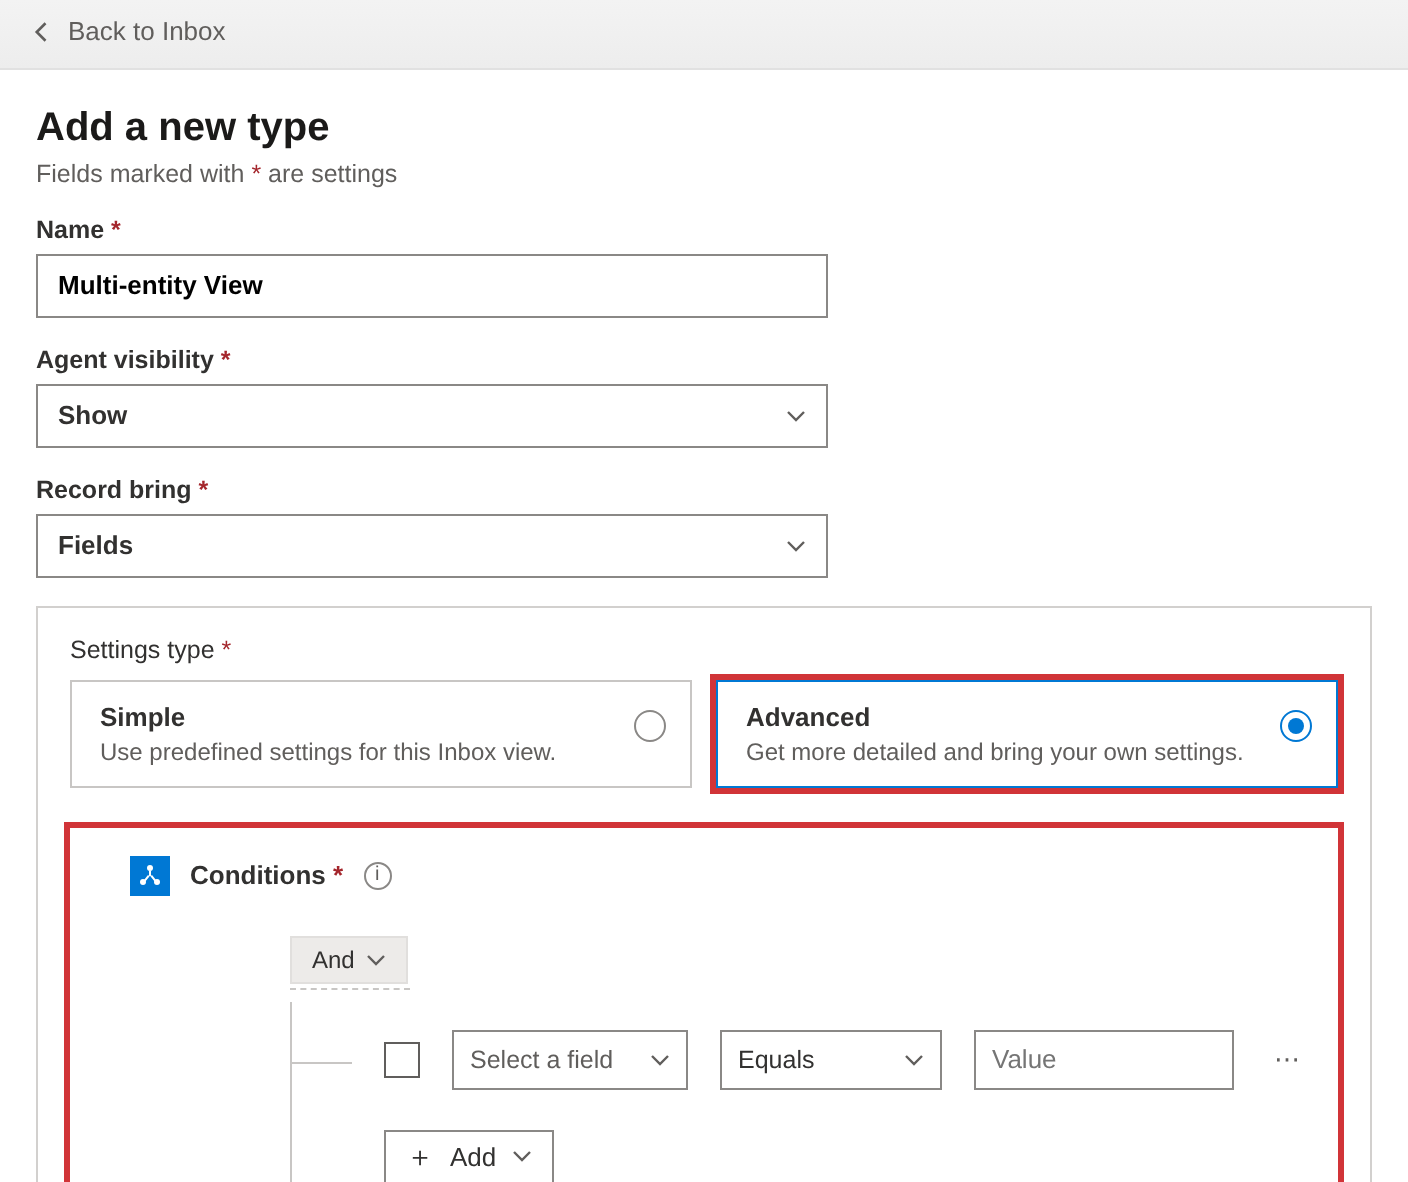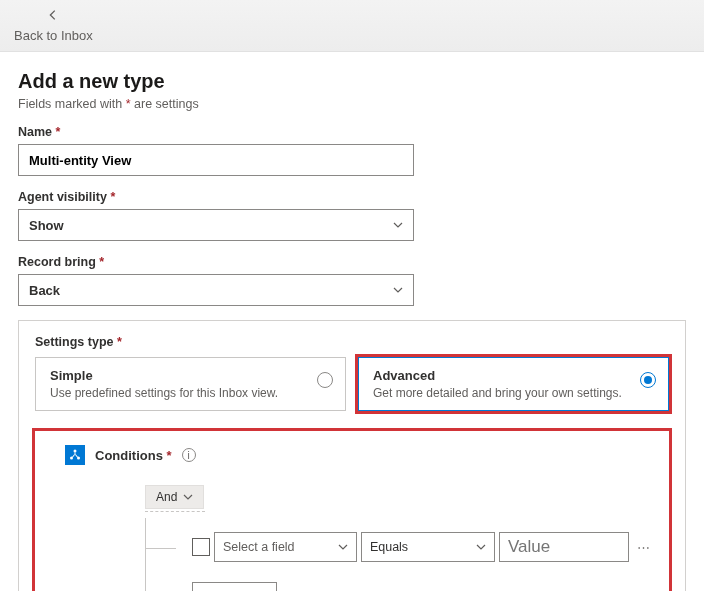--- a/index.html
+++ b/index.html
@@ -15,21 +15,20 @@
     background: linear-gradient(#f3f3f3, #ededed);
     border-bottom: 1px solid #e1e1e1;
     padding: 8px 14px;
   }
   .back-link {
     color: #605e5c;
     display: inline-flex;
     align-items: center;
     gap: 6px;
     cursor: pointer;
-    flex-direction: column;
   }
   .back-link svg { width: 14px; height: 14px; }
   .container { padding: 10px 18px 20px 18px; }
   h1.page-title {
     font-size: 20px;
     font-weight: 600;
     margin: 8px 0 4px 0;
     color: #1b1a19;
   }
   .mandatory-note { color: #605e5c; font-size: 12.5px; margin-bottom: 14px; }
@@ -50,21 +49,21 @@
     cursor: pointer;
     font-weight: bold;
   }
   .text-input { cursor: text; }
   .chev { width: 10px; height: 10px; flex: 0 0 auto; color:#605e5c;}
   .panel {
     border: 1px solid #d2d0ce;
     padding: 14px 16px 20px 16px;
     margin-top: 6px;
   }
-  .settings-label { font-size: 12.5px; font-weight: 700; margin-bottom: 8px; }
+  .settings-label { font-size: 12.5px; font-weight: 400; margin-bottom: 8px; }
   .radio-row { display: flex; gap: 0; }
   .radio-card {
     flex: 1;
     border: 1px solid #c8c6c4;
     padding: 10px 20px 10px 14px;
     position: relative;
     background:#fff;
   }
   .radio-card + .radio-card { margin-left: 12px; }
   .radio-card.selected { border-color: #0078d4; }
@@ -101,37 +100,37 @@
   }
   .dashed-top {
     border-top: 1px dashed #c8c6c4; width: 60px;
     margin-top:2px;
     color:#a19f9d; font-size:10px; letter-spacing:2px; overflow:hidden; white-space:nowrap;
   }
   .branch {
     position:relative; padding-left: 30px; margin-top: 6px;
     border-left: 1px solid #c8c6c4;
   }
-  .row-line { display:flex; align-items:center; gap:4px; padding:14px 0 0 16px; position:relative;}
+  .row-line { display:flex; align-items:center; gap:16px; padding:14px 0 0 16px; position:relative;}
   .row-line::before {
     content:""; position:absolute; left:-30px; top:30px; width:30px; height:1px; background:#c8c6c4;
   }
   .chk {
     width:18px; height:18px; border:1px solid #605e5c; background:#fff; cursor:pointer; flex:0 0 auto;
   }
   .combo {
     height:30px; border:1px solid #8a8886; background:#fff;
     display:flex; align-items:center; justify-content:space-between;
     padding:0 8px; font-size:12.5px; cursor:pointer; color:#323130;
   }
   .combo.placeholder { color:#605e5c; }
   .combo.w1 { width:160px; }
   .combo.w2 { width:150px; }
   .val-input {
-    height:30px; border:1px solid #8a8886; width:130px; padding:0 8px; font-size:17px; color:#605e5c;
+    height:30px; border:1px solid #8a8886; width:130px; padding:0 8px; font-size:13px; color:#605e5c;
   }
   .more-dots { color:#605e5c; cursor:pointer; padding:0 4px; letter-spacing:1px;}
   .add-row { display:flex; align-items:center; padding:20px 0 0 16px; position:relative;}
   .add-row .add-btn {
     display:inline-flex; align-items:center; gap:8px;
     border:1px solid #8a8886; padding:5px 10px; font-size:13px; background:#fff; cursor:pointer;
   }
   .plus { font-size:14px; line-height:1; }
 </style>
 </head>
@@ -169,21 +168,21 @@
           <path d="M1 3l4 4 4-4"></path>
         </svg>
     </div>
   </div>
 
   <div class="field">
     <label class="field-label">
       <span>Record bring</span> <span class="req">*</span>
     </label>
     <div class="select-input">
-      <span>Back</span>
+      <span>Fields</span>
       <svg class="chev" viewBox="0 0 10 10" fill="none" stroke="currentColor" stroke-width="1.2">
           <path d="M1 3l4 4 4-4"></path>
         </svg>
     </div>
   </div>
 
   <div class="panel">
     <div class="settings-label">
       <span>Settings type</span> <span class="req">*</span>
     </div>

